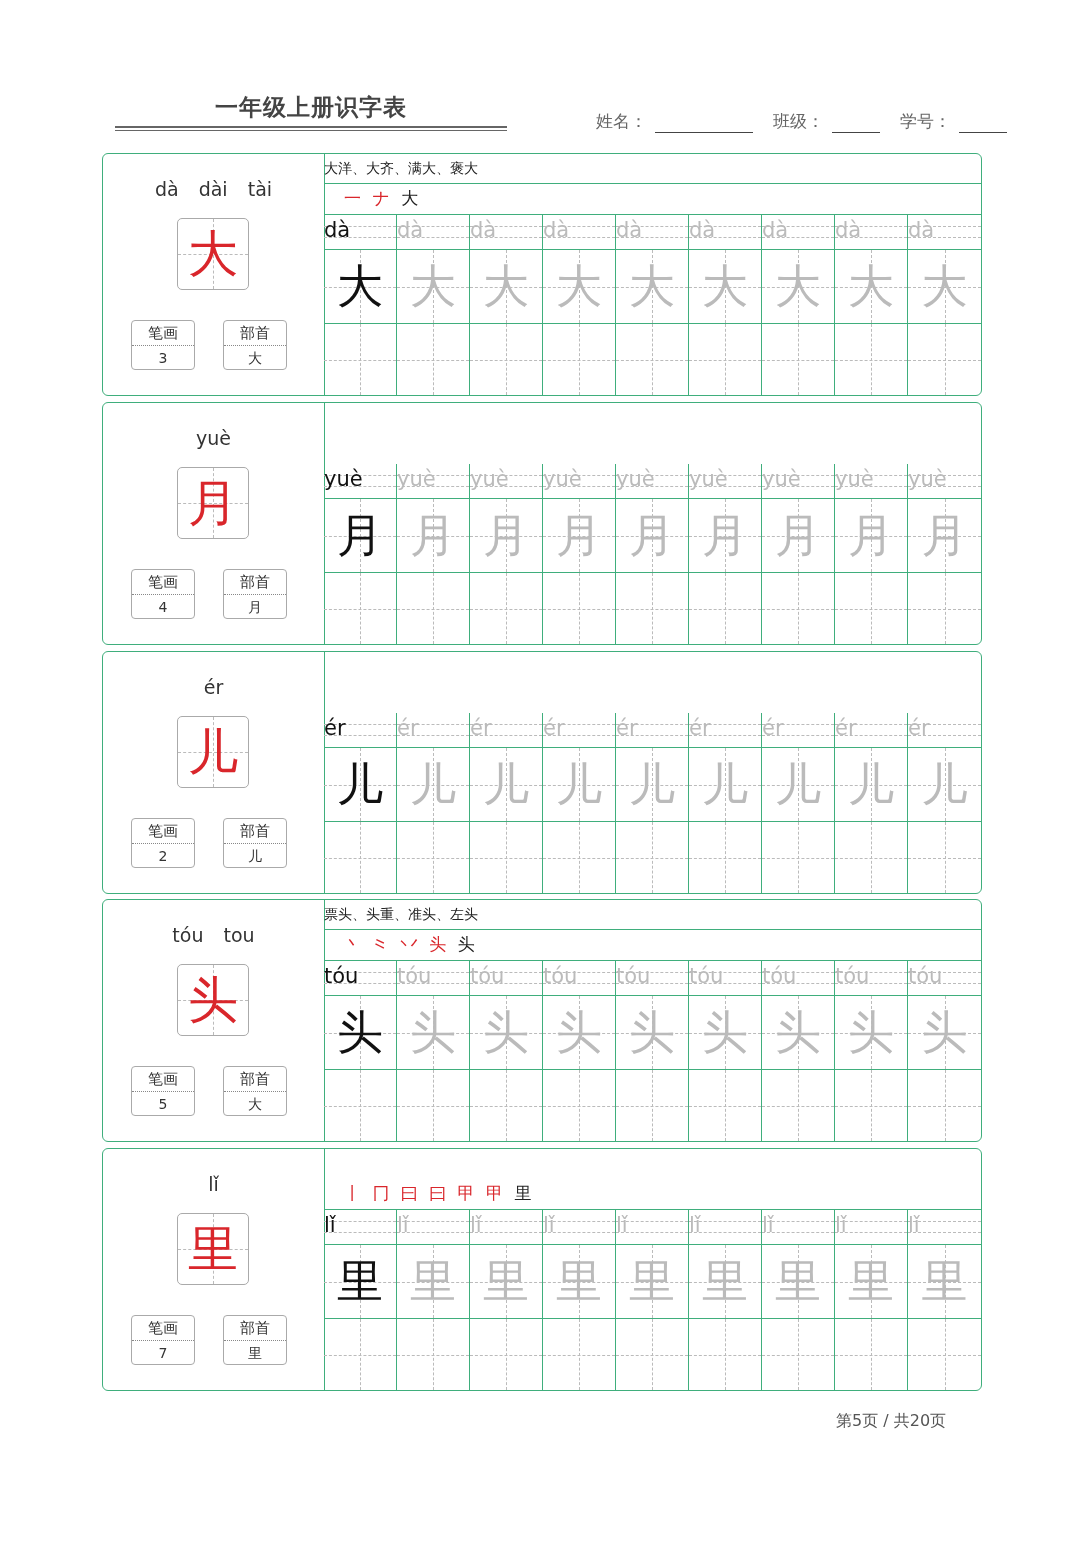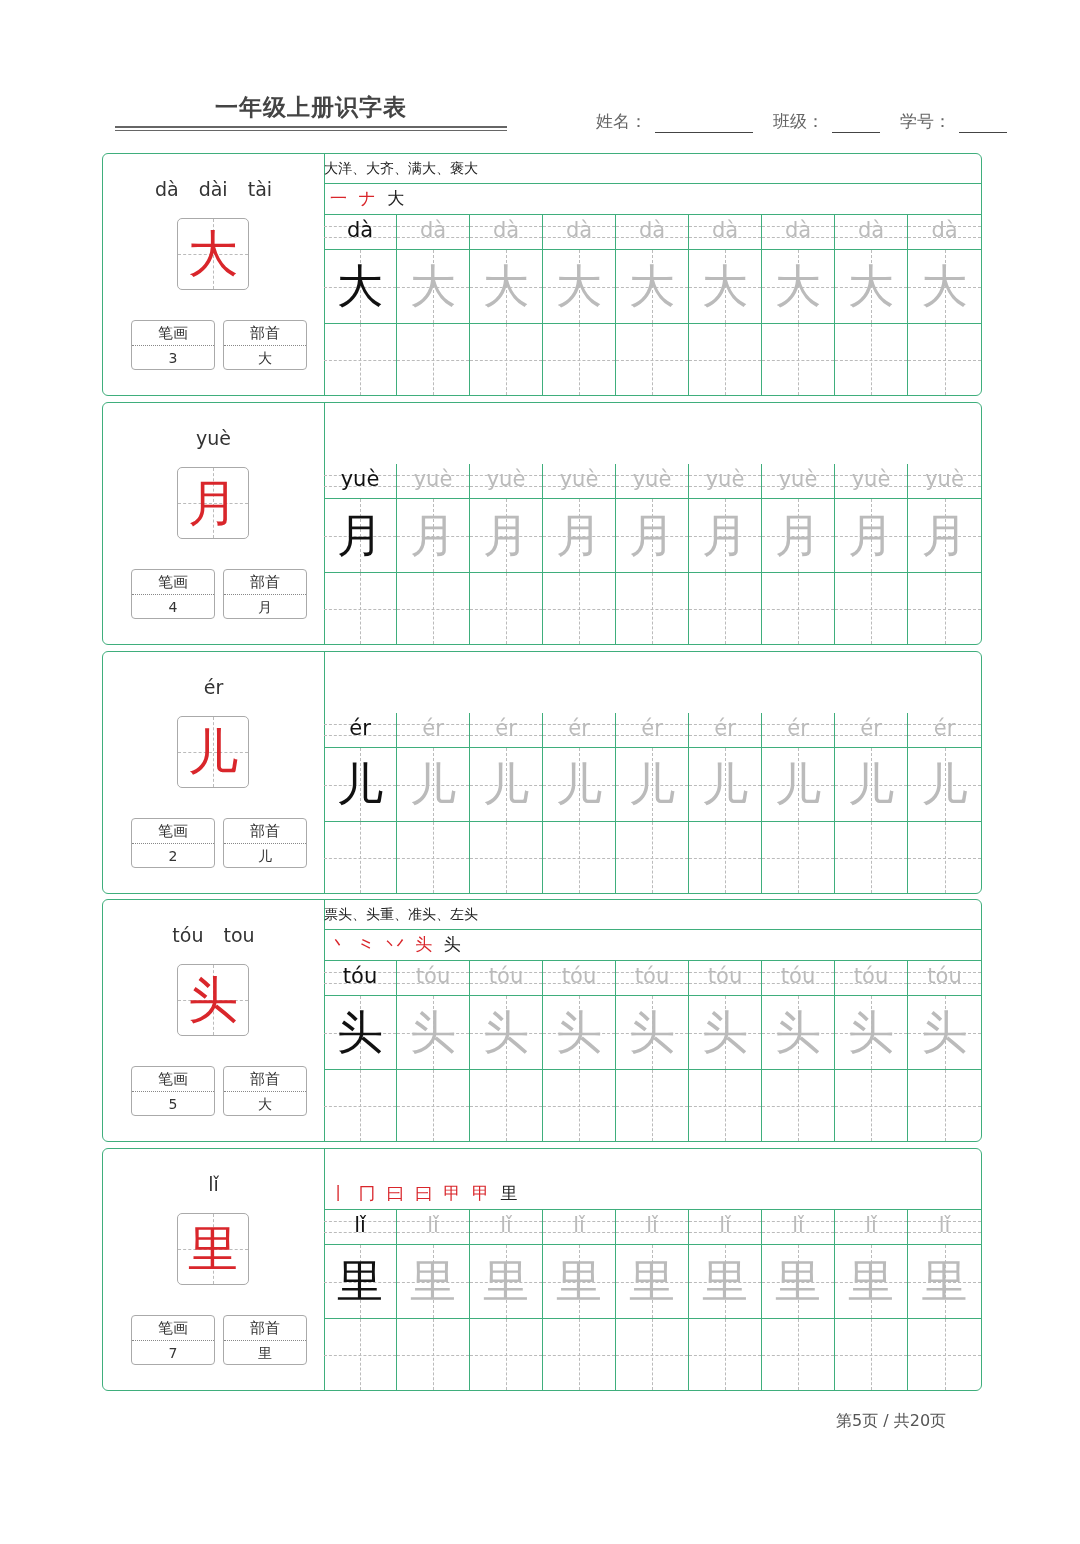--- a/index.html
+++ b/index.html
@@ -9,34 +9,34 @@
   .fields { position:absolute; left:588px; top:110px; font-size:17px; color:#666; display:flex; align-items:flex-end; gap:6px;margin-left:8px; }
   .fields .lbl { margin-right:2px; }
   .fields .line { display:inline-block; border-bottom:1.5px solid #444; height:18px; margin-right:14px; }
   .card { position:absolute; left:102px; width:880px; height:243px; border:1.5px solid #3fae7c; border-radius:6px; box-sizing:border-box; }
   .left { position:absolute; left:0; top:0; width:221px; height:100%; border-right:1.5px solid #3fae7c; }
   .pinyin-top { position:absolute; top:24px; width:100%; text-align:center; font-size:19px; color:#333; word-spacing:14px; }
   .big-box { position:absolute; left:74px; top:64px; width:72px; height:72px; border:1.5px solid #aaa; border-radius:5px; box-sizing:border-box; }
   .big-box .hl { position:absolute; left:0; right:0; top:50%; border-top:1px dashed #bbb; }
   .big-box .vl { position:absolute; top:0; bottom:0; left:50%; border-left:1px dashed #bbb; }
   .big-box .ch { position:absolute; inset:0; display:flex; align-items:center; justify-content:center; font-family:"DejaVu Serif",serif; color:#d9262b; font-size:50px; }
-  .info { position:absolute; top:166px; width:84px; height:50px; border:1.5px solid #aaa; border-radius:4px; box-sizing:border-box; text-align:center; }
+  .info { position:absolute; top:166px; width:64px; height:50px; border:1.5px solid #aaa; border-radius:4px; box-sizing:border-box; text-align:center; }
   .info .t { height:24px; line-height:24px; font-size:15px; color:#333; border-bottom:1px dotted #888; }
   .info .v { height:24px; line-height:24px; font-size:14px; color:#333; }
   .right { position:absolute; left:221px; top:0; right:0; height:100%; }
   .words { position:absolute; left:0; right:0; top:0; height:29px; border-bottom:1.5px solid #3fae7c; font-size:14px; line-height:29px; color:#222; }
-  .strokes { position:absolute; left:0; right:0; top:29px; height:31px; border-bottom:1.5px solid #3fae7c; font-size:17px; line-height:31px; padding-left:6px; font-family:"DejaVu Serif",serif; letter-spacing:3px; }
+  .strokes { position:absolute; left:0; right:0; top:29px; height:31px; border-bottom:1.5px solid #3fae7c; font-size:17px; line-height:31px; padding-left:20px; font-family:"DejaVu Serif",serif; letter-spacing:3px; }
   .strokes .red { color:#d9262b; }
   .grid { position:absolute; left:0; right:0; top:61px; bottom:0; display:grid; grid-template-columns:repeat(9,1fr); grid-template-rows:35px 74px 1fr; }
   .cell { position:relative; border-right:1.5px solid #3fae7c; box-sizing:border-box; }
   .cell:nth-child(9n) { border-right:none; }
   .py { border-bottom:1.5px solid #3fae7c; }
   .py .l1, .py .l2 { position:absolute; left:0; right:0; border-top:1px dashed #bbb; }
   .py .l1 { top:11px; } .py .l2 { top:22px; }
-  .py span { position:absolute; inset:0; text-align:center; font-size:21px; line-height:30px; }
+  .py span { position:absolute; inset:0; text-align:left; font-size:21px; line-height:30px; }
   .ch-cell { border-bottom:1.5px solid #3fae7c; }
   .ch-cell .hl, .bl .hl { position:absolute; left:0; right:0; top:50%; border-top:1px dashed #bbb; }
   .ch-cell .vl, .bl .vl { position:absolute; top:0; bottom:0; left:50%; border-left:1px dashed #bbb; }
   .ch-cell span { position:absolute; inset:0; display:flex; align-items:center; justify-content:center; font-family:"DejaVu Serif",serif; font-size:46px; }
   .dark { color:#111; }
   .light { color:#bbb; }
   .footer { position:absolute; left:836px; top:1411px; font-size:16px; color:#555; }
 </style>
 </head>
 <body>

